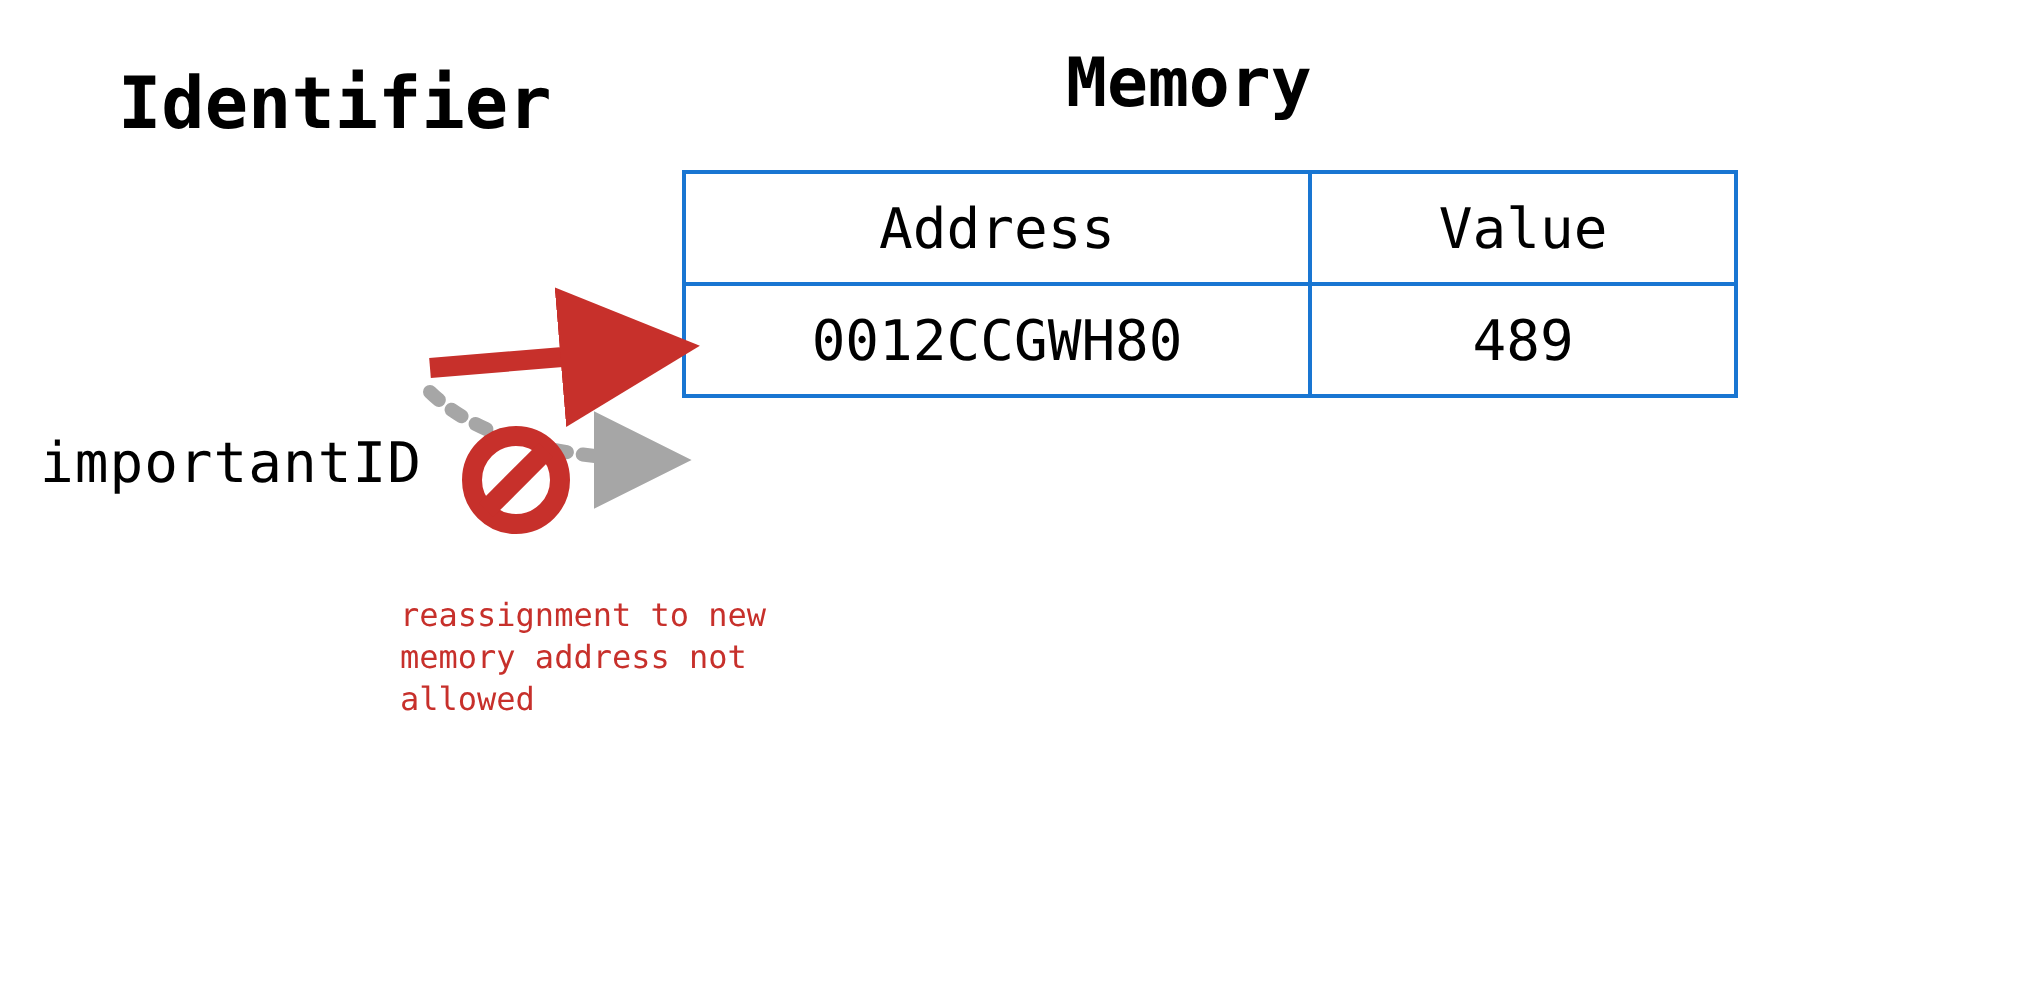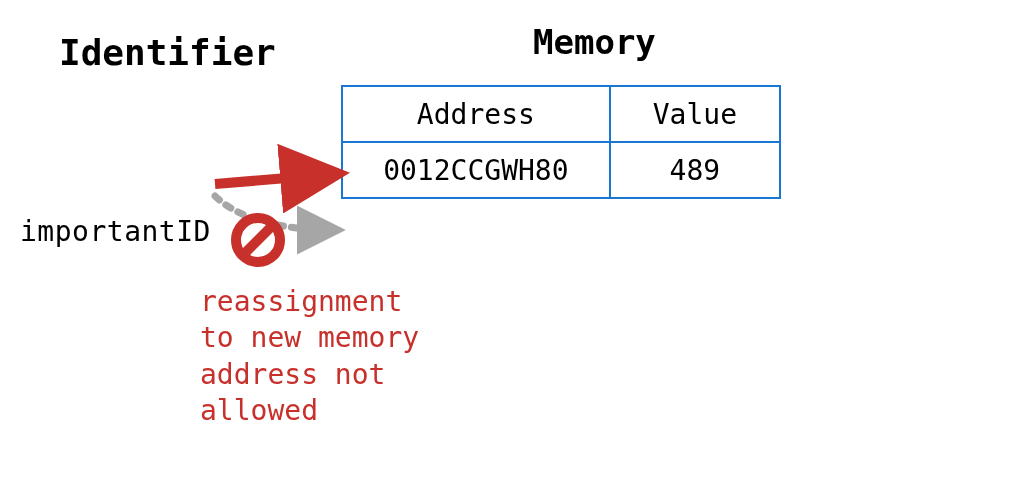--- a/index.html
+++ b/index.html
@@ -31,43 +31,43 @@
     left: 20px;
     top: 170px;
     font-size: 28px;
     letter-spacing: 0.5px;
     margin-top: 45px;
   }
   .mem-table {
     position: absolute;
     left: 341px;
     top: 85px;
-    width: 440px;
+    width: 528px;
     border-collapse: collapse;
   }
   .mem-table th, .mem-table td {
     border: 2px solid #1976d2;
     font-weight: 400;
     font-size: 28px;
     height: 56px;
     text-align: center;
     font-family: inherit;
   }
   .mem-table th {
     font-weight: 400;
   }
   .addr-col { width: 300px; }
   .val-col { width: 204px; }
   .annotation {
     position: absolute;
     left: 200px;
-    top: 284px;
+    top: 298px;
     width: 230px;
     color: #c7302b;
-    font-size: 28px;
+    font-size: 16px;
     line-height: 1.3;
   }
   svg.arrows {
     position: absolute;
     left: 0;
     top: 0;
     width: 1011px;
     height: 500px;
     pointer-events: none;
   }

